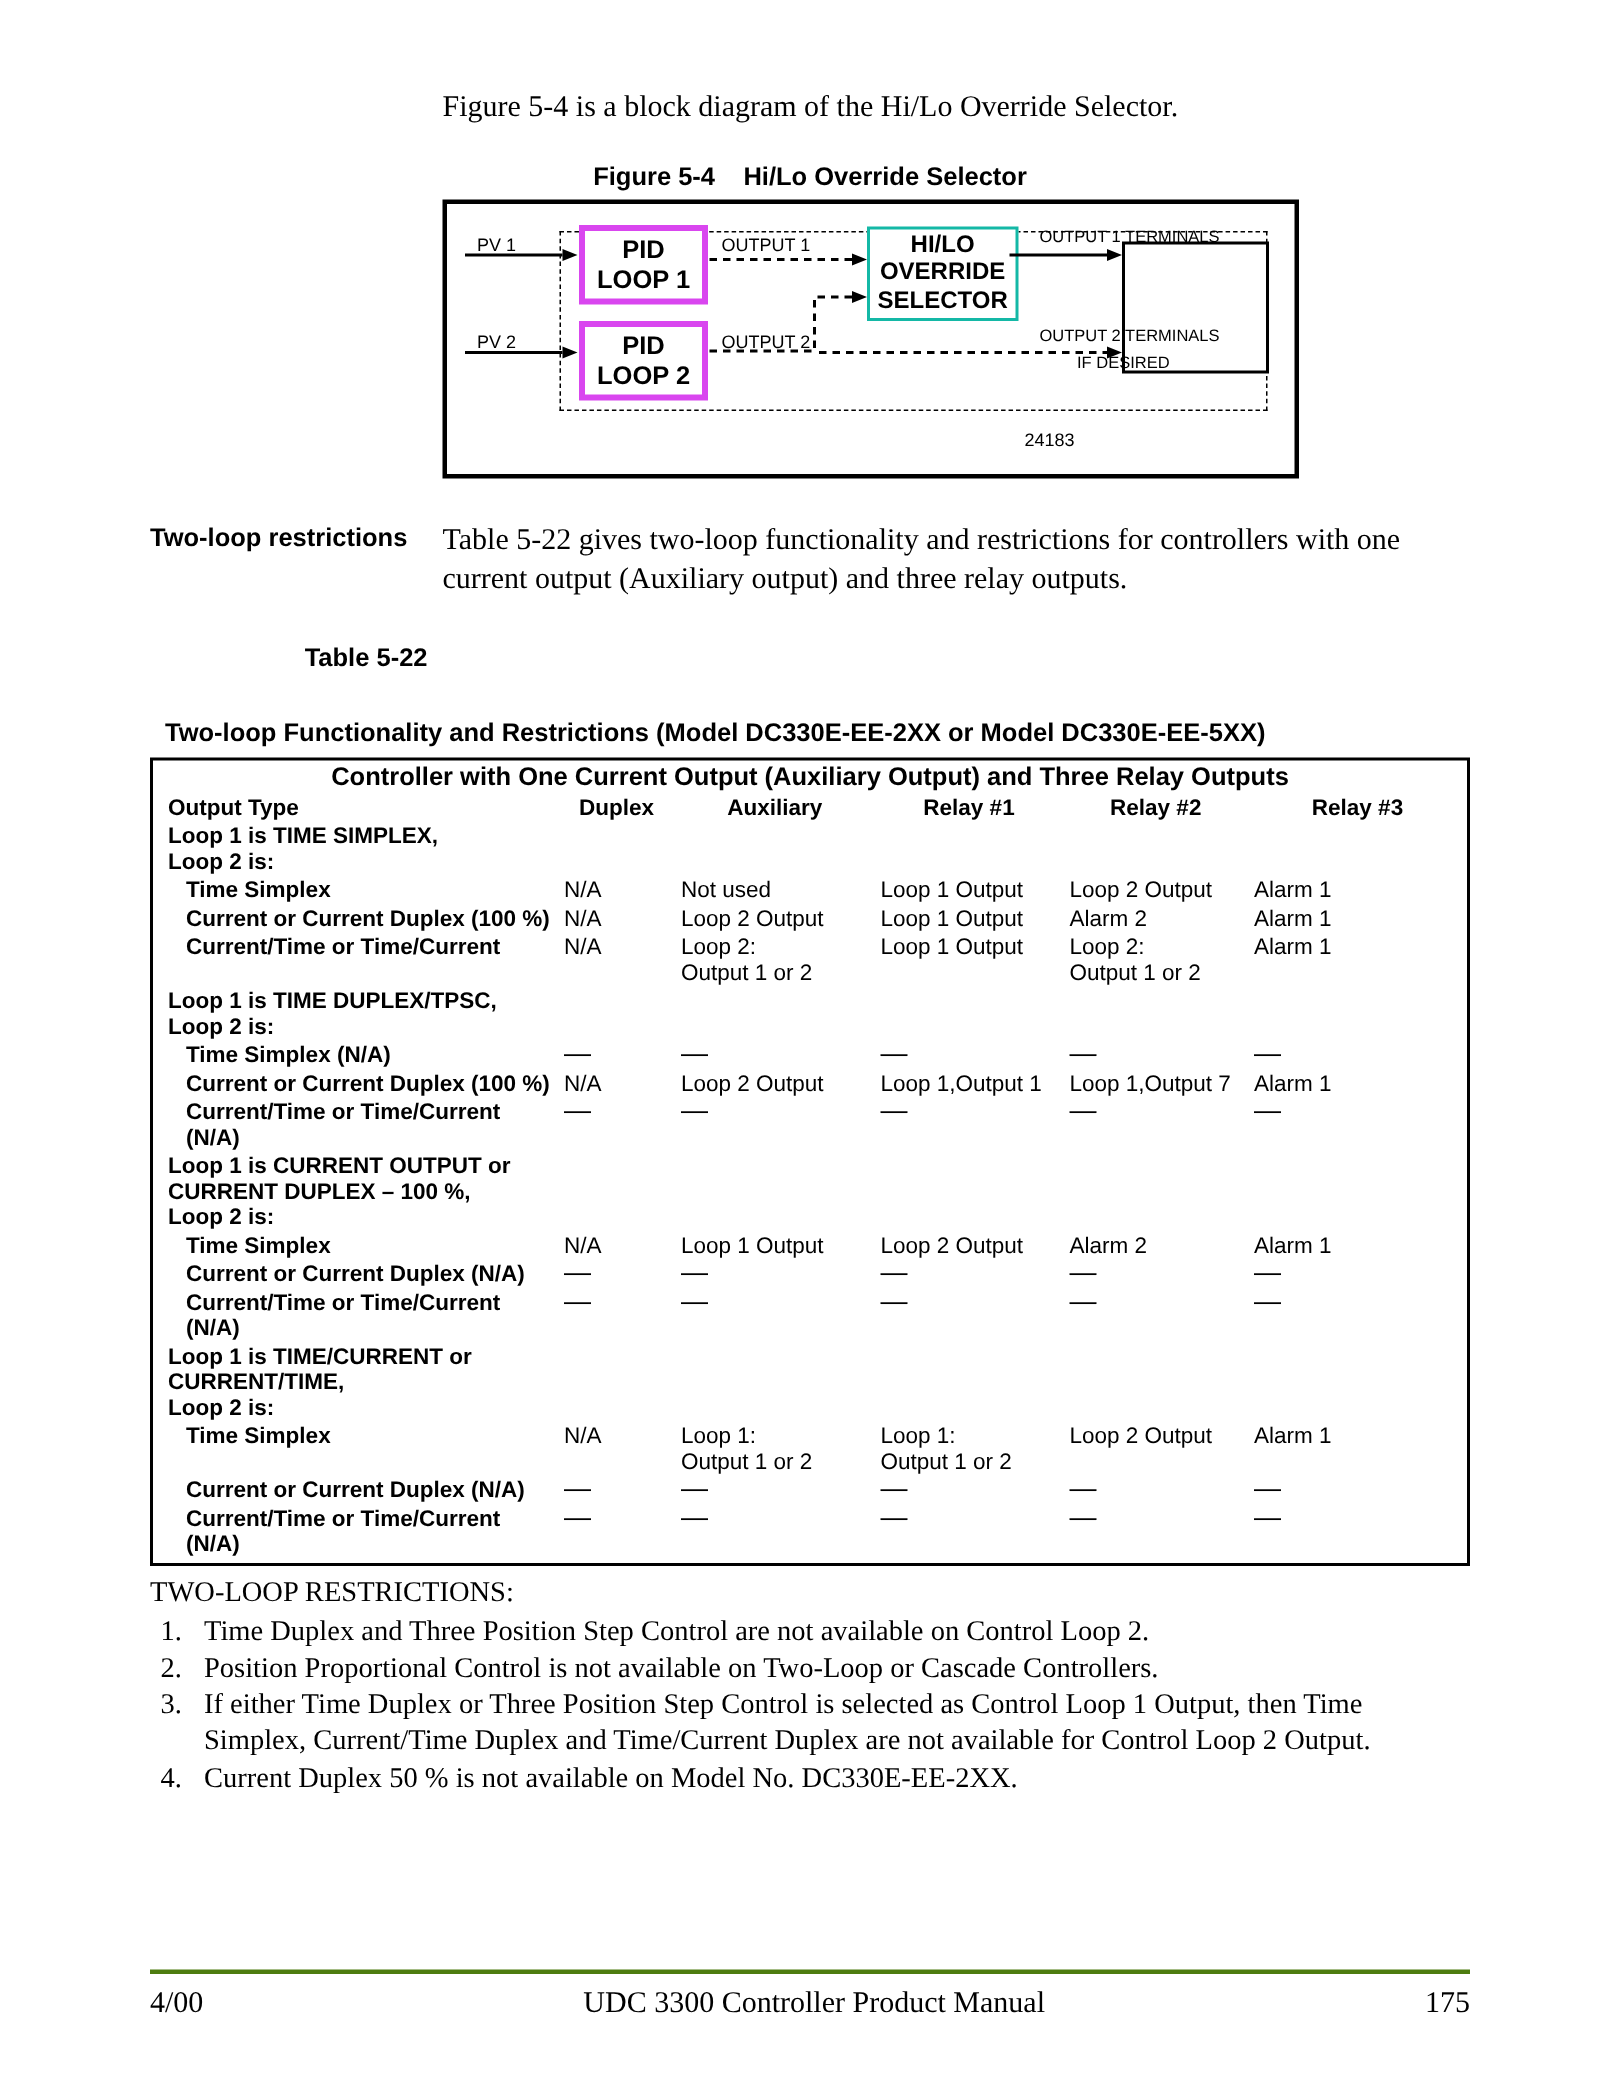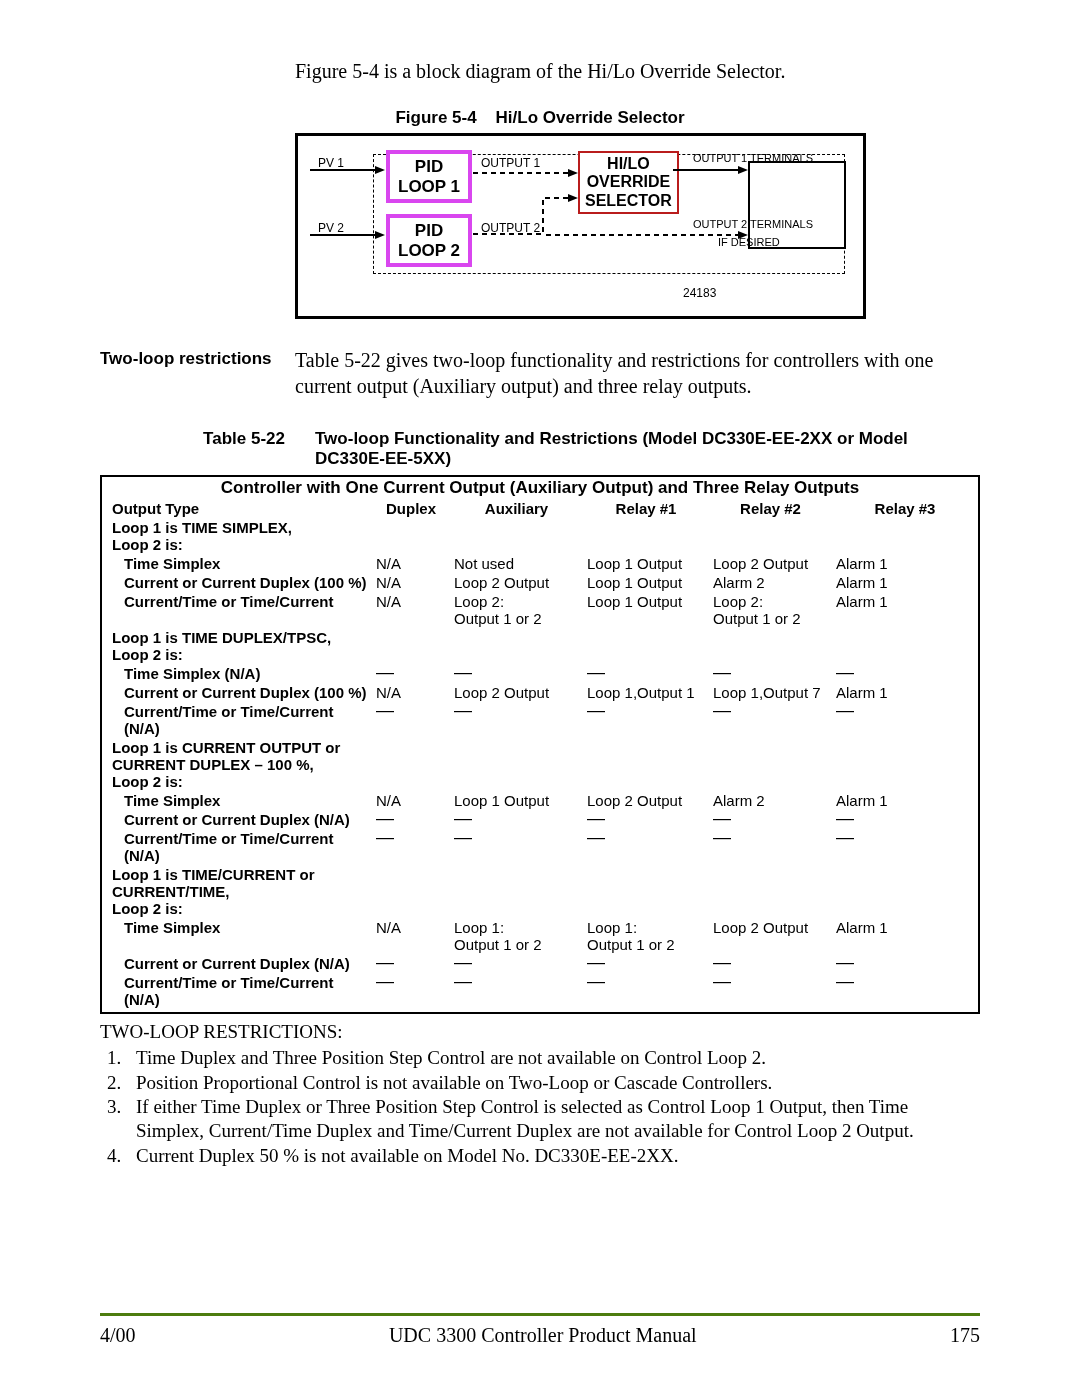--- a/index.html
+++ b/index.html
@@ -47,21 +47,21 @@
     border: 4px solid #d946ef;
     text-align: center;
     font-weight: bold;
     font-size: 17px;
     padding: 3px 8px;
     background:#fff;
     line-height:1.15;
   }
   .hilo-box {
     position: absolute;
-    border: 2px solid #b91c1c;
+    border: 2px solid #14b8a6;
     text-align: center;
     font-weight: bold;
     font-size: 16px;
     padding: 2px 5px;
     background:#fff;
     line-height:1.15;
   }
   .small-label {
     position: absolute;
     font-size: 12px;
@@ -87,20 +87,21 @@
   .tbl-caption {
     display:flex;
     justify-content:center;
     gap: 30px;
     font-family: Arial, Helvetica, sans-serif;
     font-size: 17px;
     font-weight: bold;
     margin-top: 30px;
     margin-bottom: 6px;
     padding: 0 10px;
+    flex-direction: column;
   }
   .tbl-caption > div:first-child { width: 175px; text-align:right; flex:0 0 auto;}
   .tbl-caption > div:last-child { flex:1; }
   table.main {
     border-collapse: collapse;
     width: 100%;
     font-family: Arial, Helvetica, sans-serif;
     font-size: 15px;
   }
   table.main th, table.main td {

